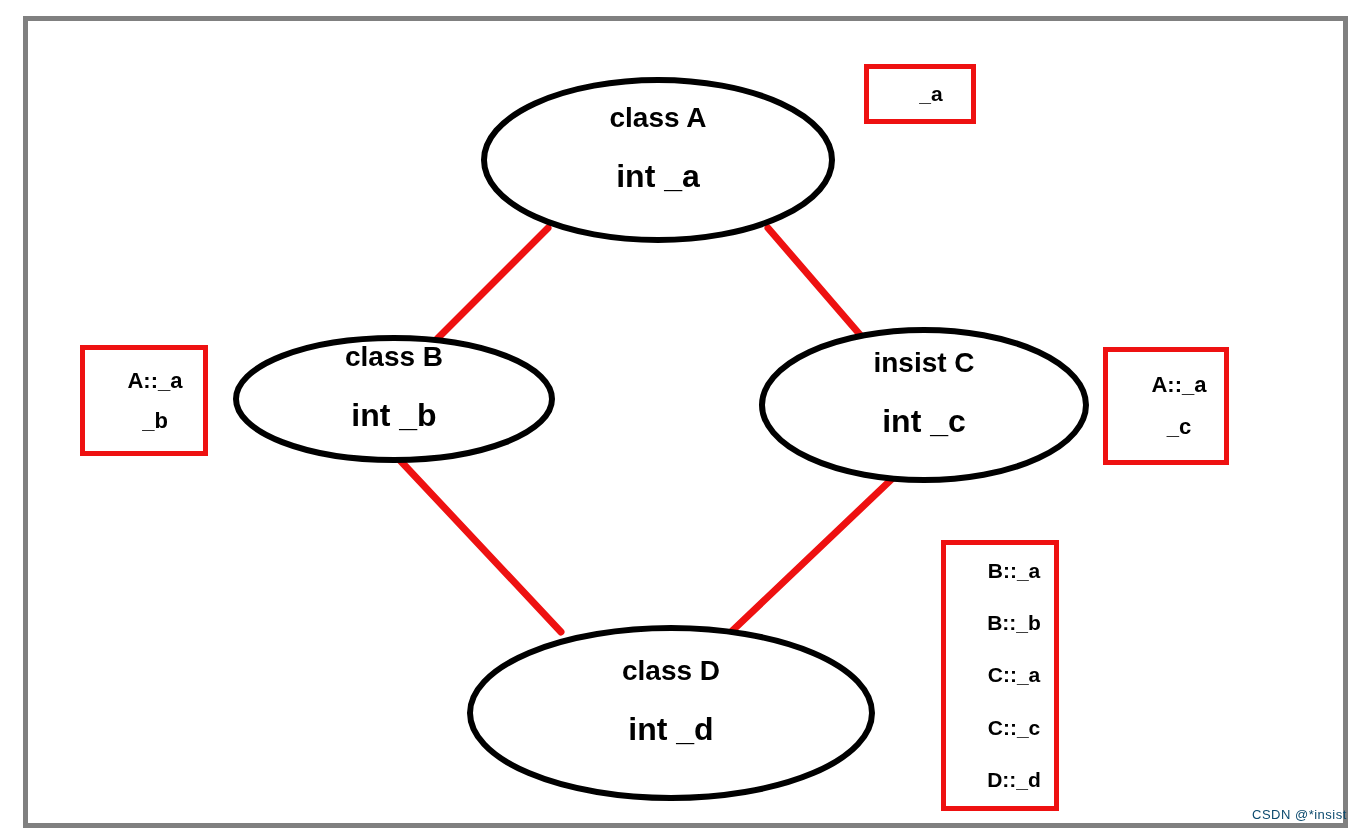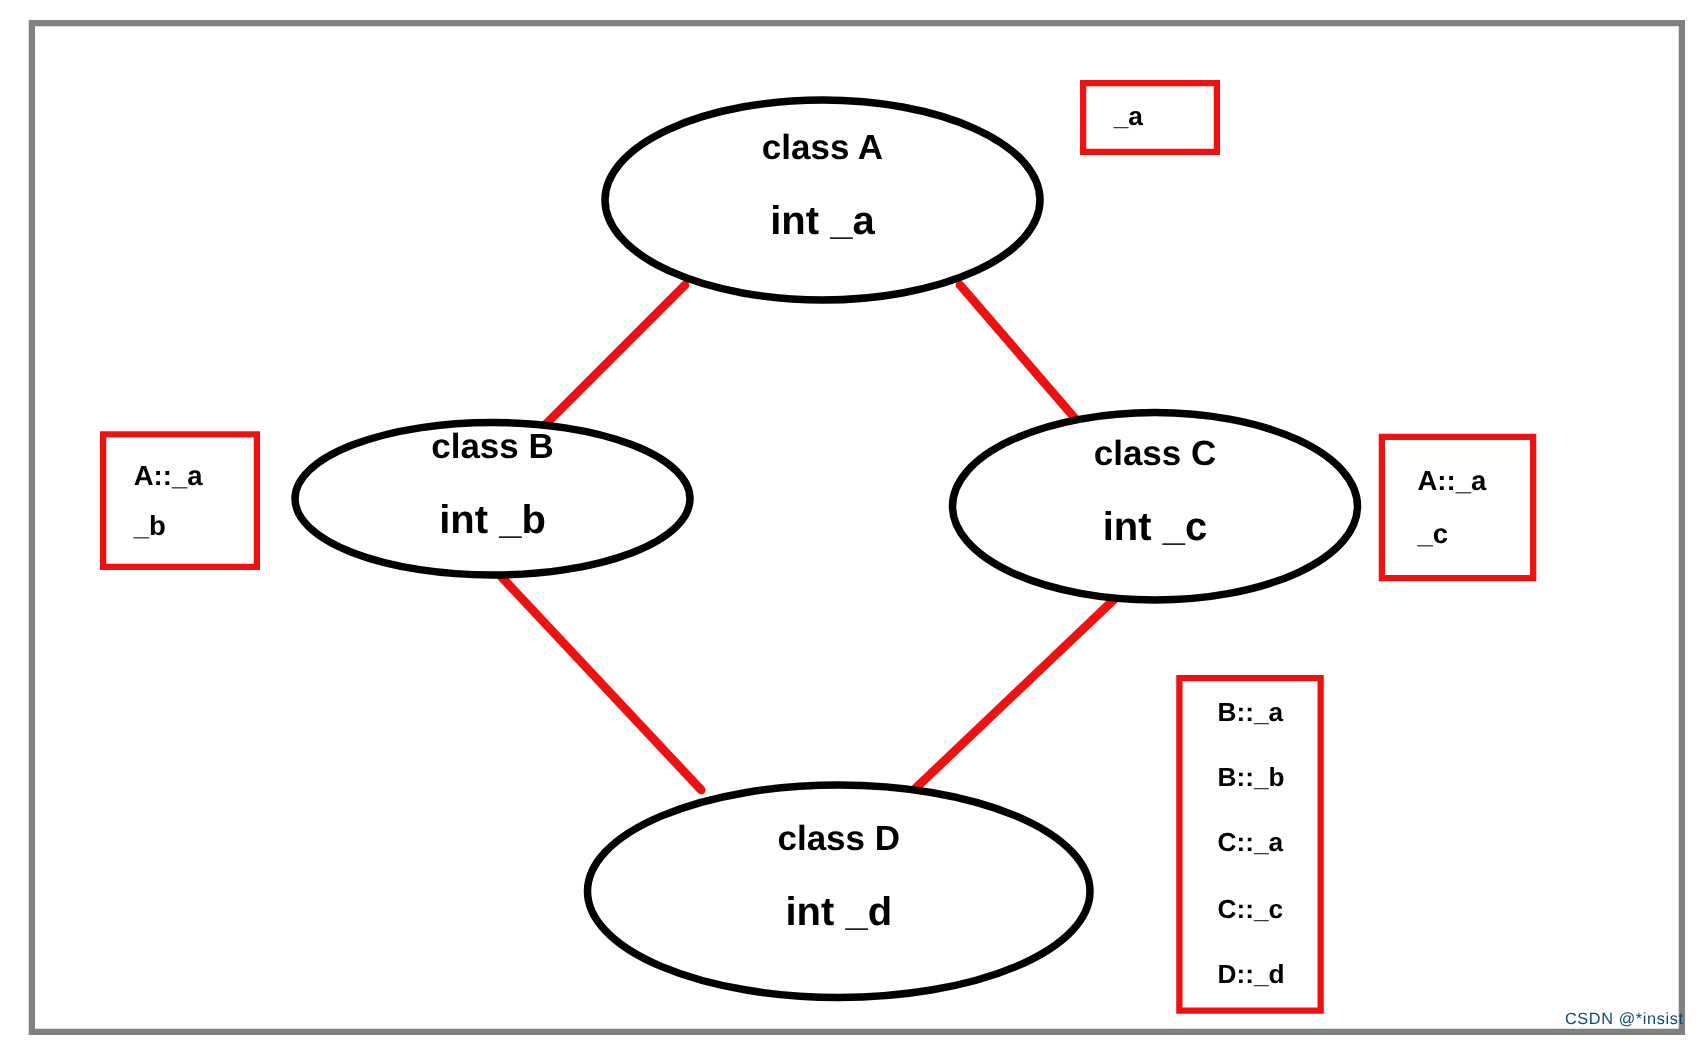--- a/index.html
+++ b/index.html
@@ -52,20 +52,21 @@
     margin-top: 28px;
   }
   .note-box {
     position: absolute;
     border: 5px solid #ee1111;
     box-sizing: border-box;
     background: #ffffff;
     display: flex;
     flex-direction: column;
     justify-content: center;
+    text-align: center;
   }
   .note-line {
     font-size: 22px;
     font-weight: bold;
     color: #000000;
     white-space: nowrap;
   }
   #note-a {
     left: 864px;
     top: 64px;
@@ -133,21 +134,21 @@
 
   <div class="node-label" id="label-A" style="left: 484px; top: 104px; width: 348px;">
     <div class="node-title">class A</div>
     <div class="node-field">int _a</div>
   </div>
   <div class="node-label" id="label-B" style="left: 236px; top: 343px; width: 316px;">
     <div class="node-title">class B</div>
     <div class="node-field">int _b</div>
   </div>
   <div class="node-label" id="label-C" style="left: 762px; top: 349px; width: 324px;">
-    <div class="node-title">class C</div>
+    <div class="node-title">insist C</div>
     <div class="node-field">int _c</div>
   </div>
   <div class="node-label" id="label-D" style="left: 470px; top: 657px; width: 402px;">
     <div class="node-title">class D</div>
     <div class="node-field">int _d</div>
   </div>
 
   <div class="note-box" id="note-a">
     <div class="note-line">_a</div>
   </div>

